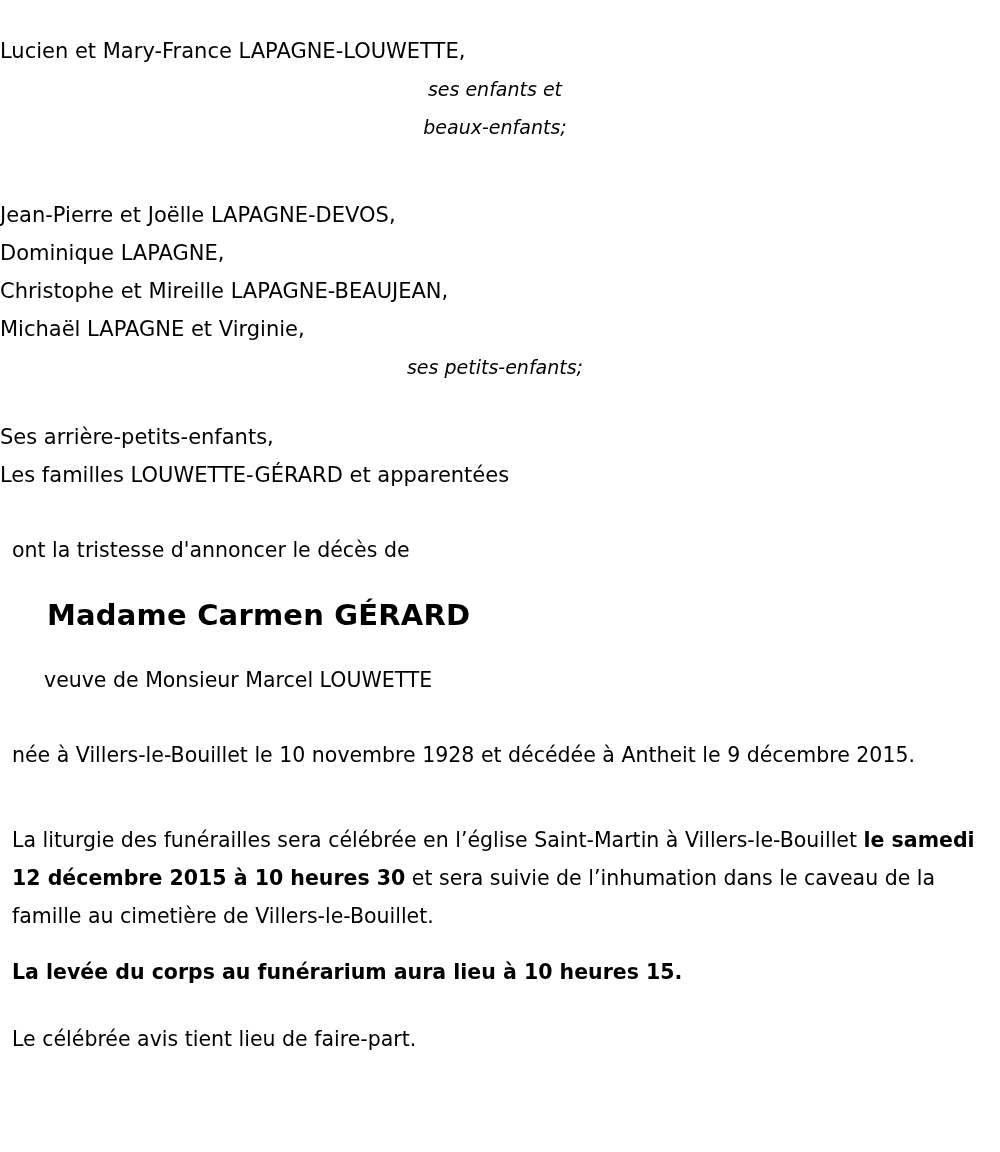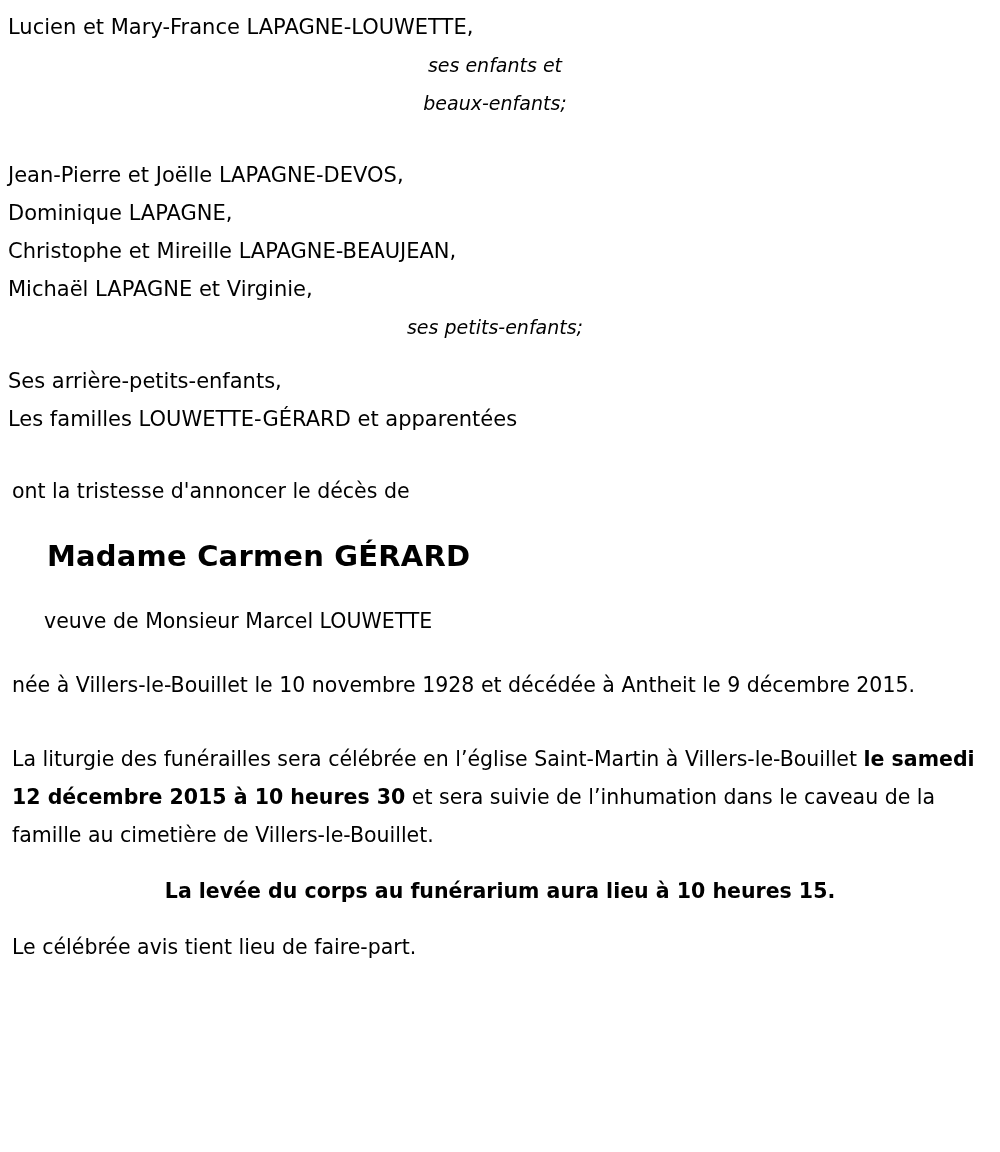--- a/index.html
+++ b/index.html
@@ -39,20 +39,21 @@
     font-size: 19px;
     line-height: 38px;
     padding-right: 10px;
   }
   .spacer-sm { height: 18px; }
   .spacer-md { height: 26px; }
   .para {
     font-size: 20.5px;
     line-height: 38px;
     padding: 0 20px 0 12px;
+    margin-top: 11px;
   }
   .para b { font-weight: bold; }
   .name {
     font-size: 29px;
     font-weight: bold;
     line-height: 40px;
     padding: 0 12px;
     letter-spacing: 0.2px;
     margin-left: 35px;
   }
@@ -60,23 +61,22 @@
     font-size: 20.5px;
     line-height: 38px;
     padding: 0 12px;
     margin-left: 32px;
   }
   .strongline {
     font-size: 20.5px;
     font-weight: bold;
     line-height: 38px;
     padding: 0 12px;
-    text-align: center;
   }
-  .group { padding: 8px; }
+  .group { padding: 0; margin-top: 32px; }
 </style>
 </head>
 <body>
 
 <div class="page">
 
   <div class="block group">
     <div class="line">Lucien et Mary-France LAPAGNE-LOUWETTE,</div>
     <div class="role-block">ses enfants et</div>
     <div class="role-block">beaux-enfants;</div>

